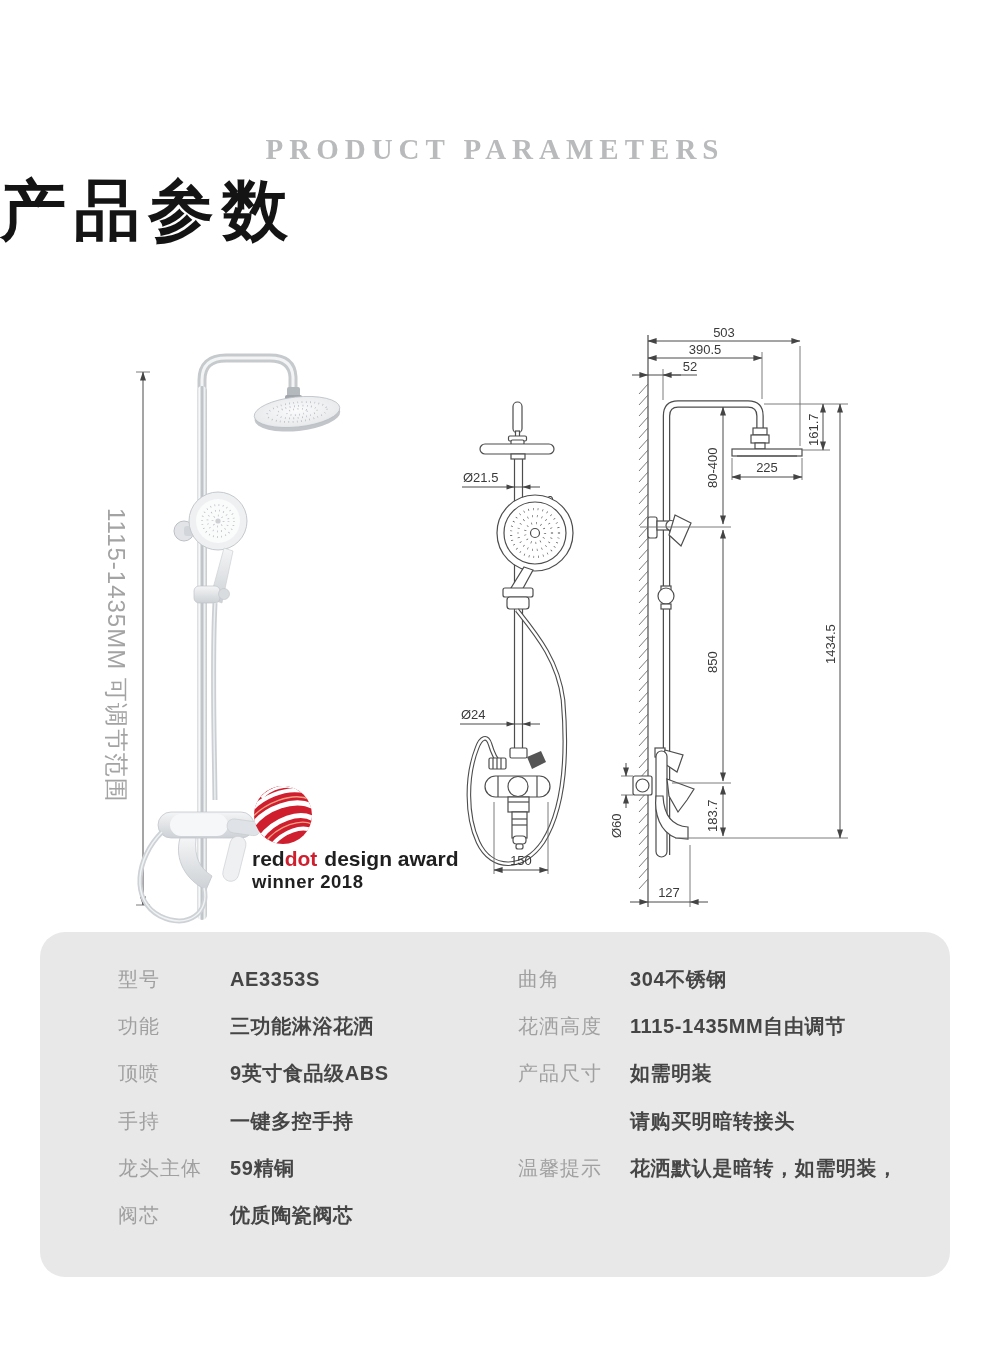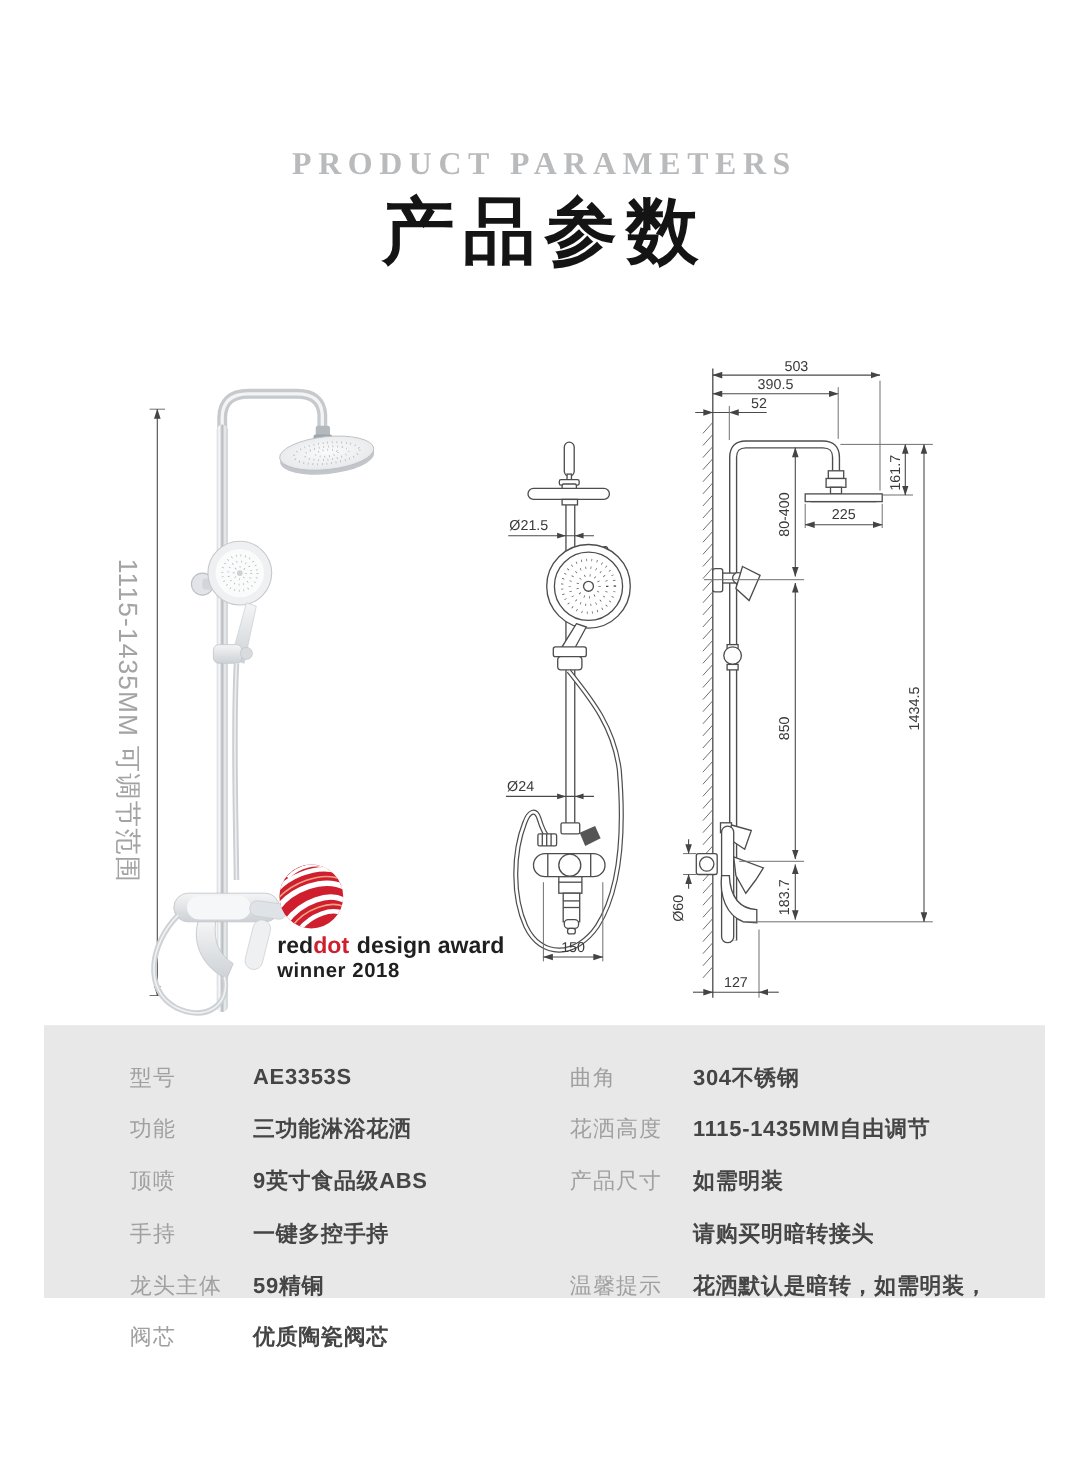--- a/index.html
+++ b/index.html
@@ -1,39 +1,39 @@
 <!DOCTYPE html>
 <html><head>
 <meta charset="utf-8">
 <style>
   html,body{margin:0;padding:0;background:#fff;}
   .page{position:relative;width:990px;height:1348px;background:#fff;overflow:hidden;
         font-family:"Liberation Sans",sans-serif;}
   .eyebrow{position:absolute;top:133px;left:0;width:990px;text-align:center;
            font-size:29px;font-weight:700;letter-spacing:6px;color:#b9babc;font-family:Liberation Serif, serif;}
-  .main-title{position:absolute;top:166px;left:0;width:990px;text-align:center;
+  .main-title{position:absolute;top:166px;left:0;width:990px;text-align:left;
            font-size:66px;font-weight:900;letter-spacing:8px;color:#141414;}
   .figures{position:absolute;left:0;top:320px;}
   
   .ln{stroke:#4d4d4d;stroke-width:1.2;fill:none;}
   .lnf{stroke:#4d4d4d;stroke-width:1.2;fill:#fff;}
   .dim{stroke:#4a4a4a;stroke-width:1;fill:none;}
   .ext{stroke:#6e6e6e;stroke-width:0.9;fill:none;}
   .dimt{font:13px "Liberation Sans",sans-serif;fill:#3a3a3a;}
   .vlabel{font:24px "Liberation Sans",sans-serif;fill:#a3a3a3;letter-spacing:1px;}
   .pipeO{stroke:#4d4d4d;stroke-width:7.5;fill:none;}
   .pipeI{stroke:#fff;stroke-width:5;fill:none;}
   .hoseO{stroke:#4d4d4d;stroke-width:4.6;fill:none;}
   .hoseI{stroke:#fff;stroke-width:2.4;fill:none;}
   .dots{fill:none;stroke:#4d4d4d;stroke-width:2.2;stroke-dasharray:0.6 4.2;}
   .pdots{fill:none;stroke:#aab0b6;stroke-width:1.8;stroke-dasharray:0.6 3.6;}
   .award1{font:600 21px "Liberation Sans",sans-serif;fill:#1f1f1f;}
   .award2{font:700 18.5px "Liberation Sans",sans-serif;fill:#1f1f1f;letter-spacing:0.5px;}
   
-  .spec-panel{position:absolute;left:40px;top:932px;width:910px;height:248px;background:#e8e8e8;}
+  .spec-panel{position:absolute;left:40px;top:932px;width:910px;height:345px;background:#e8e8e8;border-radius:25px;}
   .spec-col{position:absolute;top:24px;}
   .col-left{left:78px;width:380px;}
   .col-right{left:478px;width:430px;}
   .spec-row{height:47.2px;display:flex;align-items:center;}
   .spec-label{width:112px;flex:none;font-size:20px;color:#a0a0a0;letter-spacing:1px;}
   .spec-value{font-size:20px;color:#454545;font-weight:600;letter-spacing:0.6px;white-space:nowrap;}
 </style>
 </head>
 <body>
 

